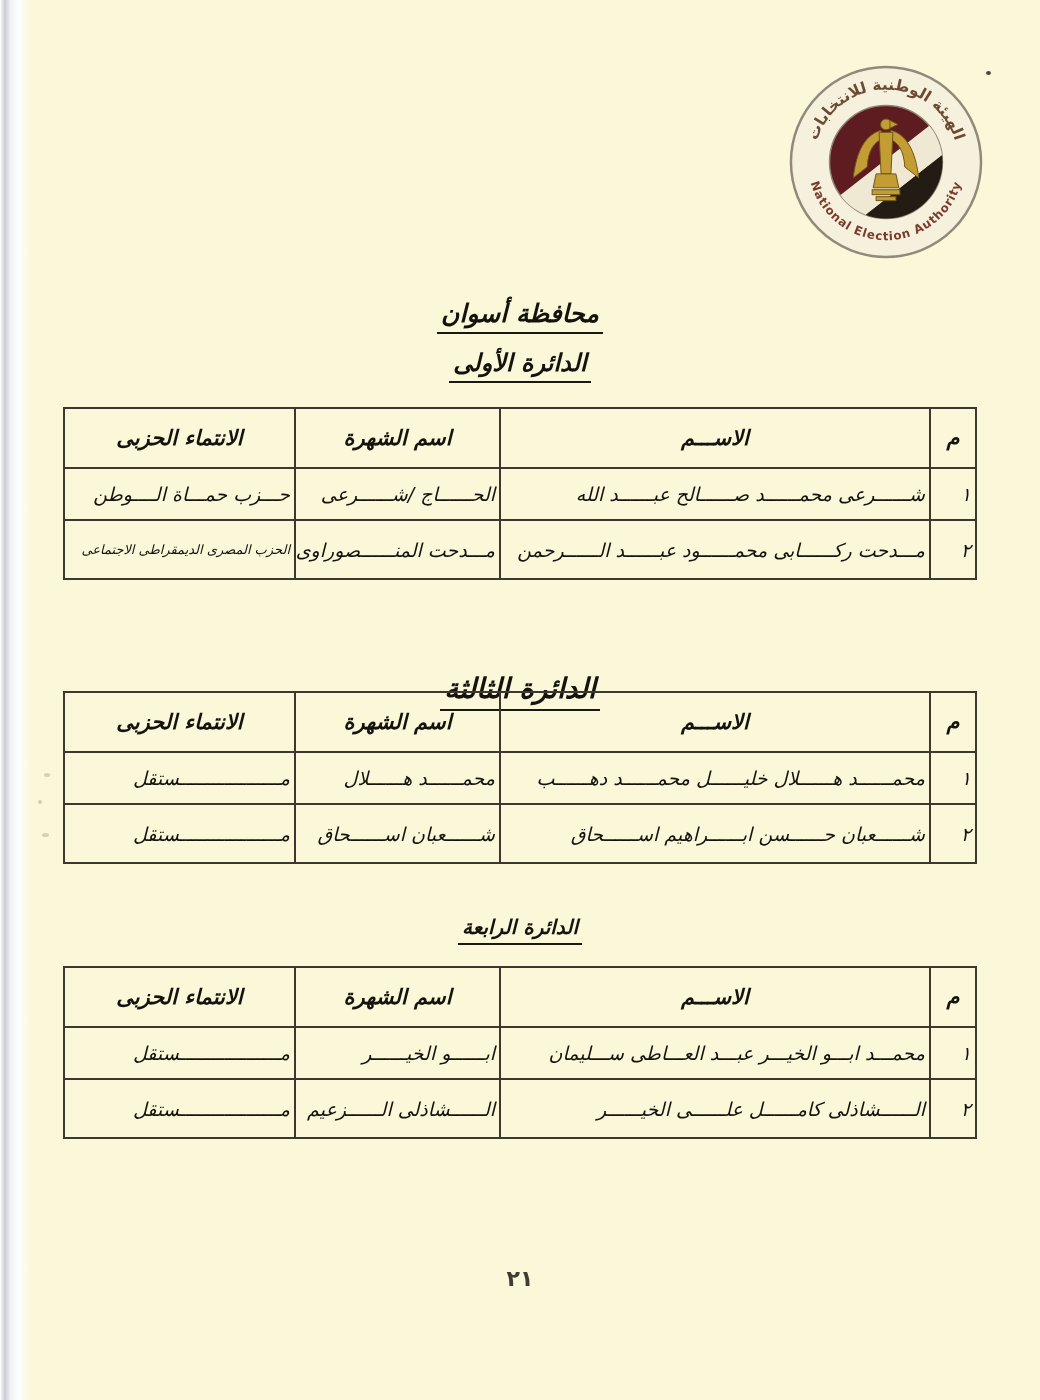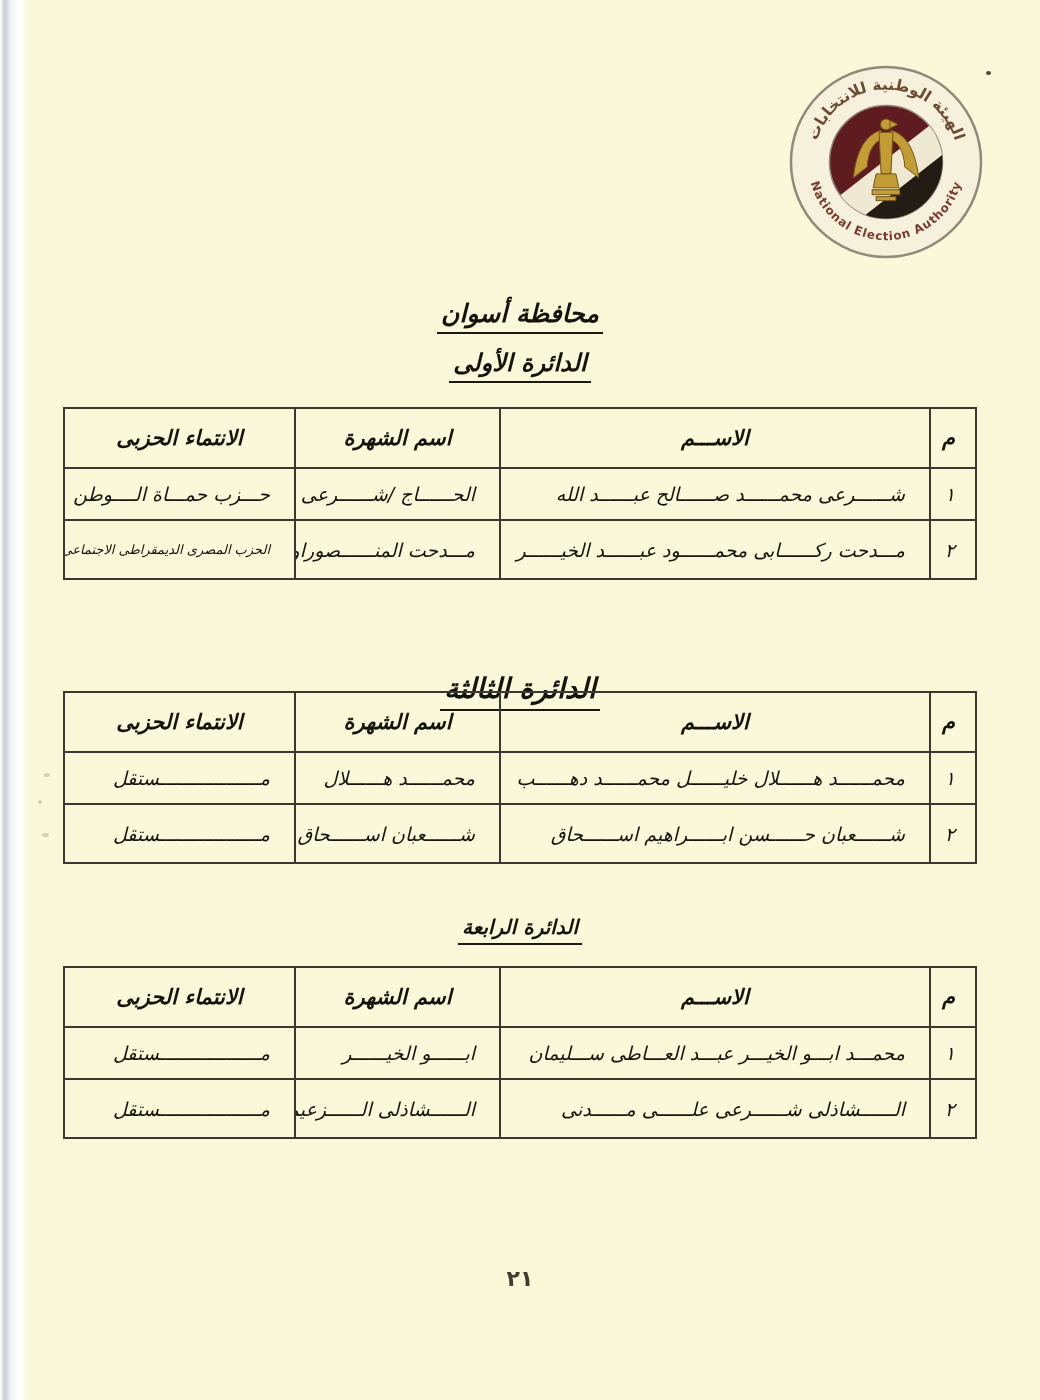--- a/index.html
+++ b/index.html
@@ -36,21 +36,21 @@
   table.cand {
     position:absolute; left:63px; width:912px;
     border-collapse:collapse; table-layout:fixed;
     direction: rtl;
   }
   .t1 { top:407px; } .t2 { top:691px; } .t3 { top:966px; }
   table.cand th, table.cand td {
     border: 2px solid #3b3831;
     overflow:hidden; white-space:nowrap;
     vertical-align: middle;
-    padding: 0 24px;
+    padding: 0 4px;
   }
   table.cand th {
     height: 58px;
     font-size: 21px; font-weight: bold; font-style: italic;
     text-align: center;
   }
   table.cand td {
     font-size: 19px; font-weight: normal; font-style: italic;
     text-align: right;
   }
@@ -134,21 +134,21 @@
     </thead>
     <tbody>
       <tr class="row-a">
         <td class="c-num">١</td>
         <td>شــــــرعى محمــــــد صــــــالح عبــــــد الله</td>
         <td>الحــــــاج /شــــــرعى</td>
         <td class="c-party">حـــزب حمـــاة الــــوطن</td>
       </tr>
       <tr class="row-b">
         <td class="c-num">٢</td>
-        <td>مـــدحت ركــــــابى محمــــــود عبــــــد الخيــــــر</td>
+        <td>مـــدحت ركــــــابى محمــــــود عبــــــد الــــــرحمن</td>
         <td>مـــدحت المنــــــصوراوى</td>
         <td class="c-party small">الحزب المصرى الديمقراطى الاجتماعى</td>
       </tr>
     </tbody>
   </table>
 
   <div class="title-wrap dst3">
     <span class="title-text">الدائرة الثالثة</span>
   </div>
 
@@ -204,21 +204,21 @@
     </thead>
     <tbody>
       <tr class="row-a">
         <td class="c-num">١</td>
         <td>محمـــد ابـــو الخيـــر عبـــد العـــاطى ســـليمان</td>
         <td>ابــــــو الخيــــــر</td>
         <td class="c-party">مــــــــــــــــــستقل</td>
       </tr>
       <tr class="row-b">
         <td class="c-num">٢</td>
-        <td>الــــــشاذلى شــــــرعى علــــــى مــــــدنى</td>
+        <td>الــــــشاذلى كامــــــل علــــــى الخيــــــر</td>
         <td>الــــــشاذلى الــــــزعيم</td>
         <td class="c-party">مــــــــــــــــــستقل</td>
       </tr>
     </tbody>
   </table>
 
   <div class="pagenum">٢١</div>
 
 </div>
 

